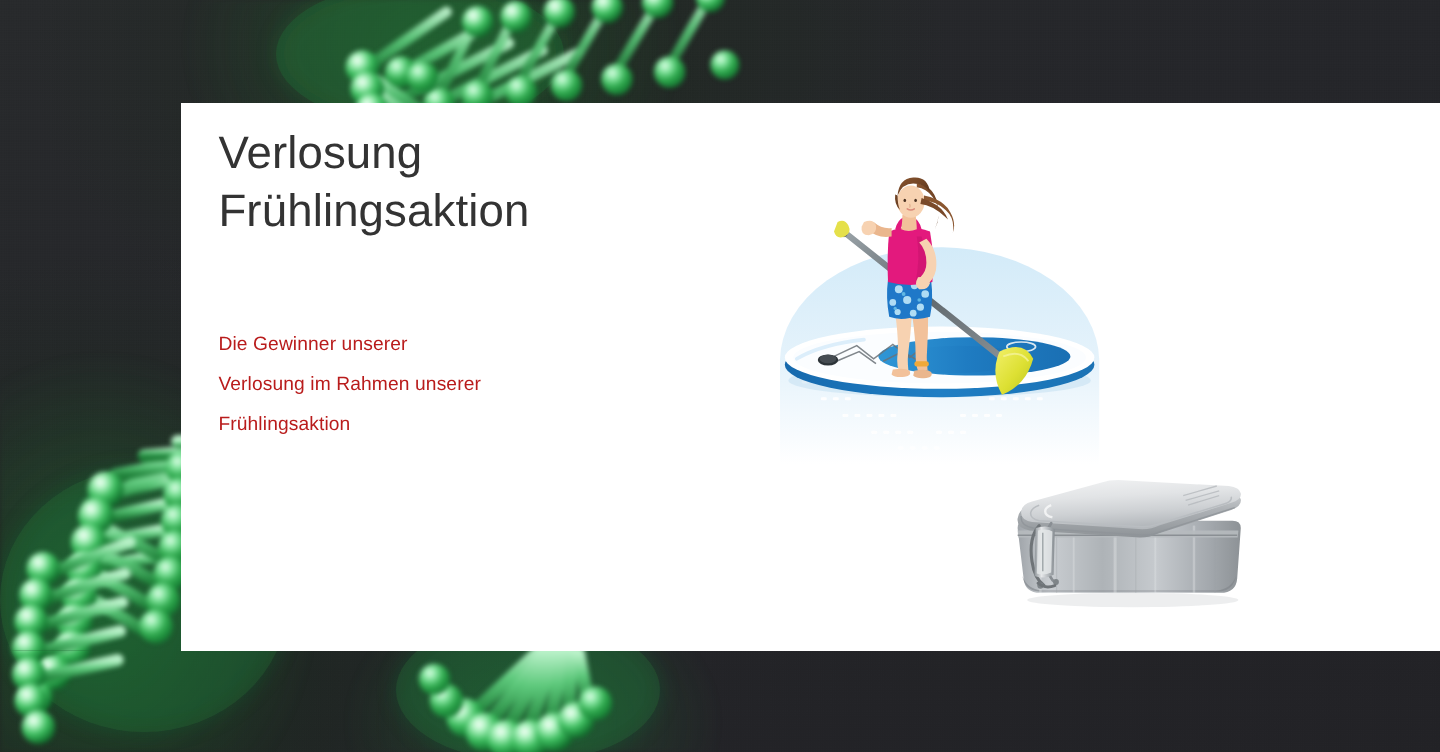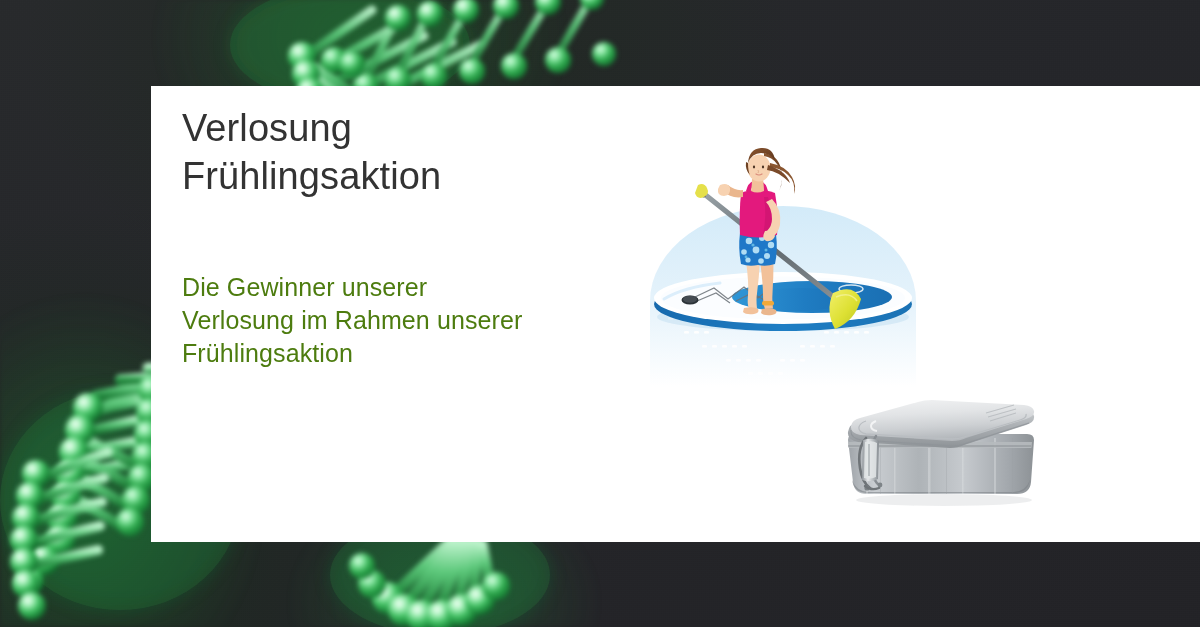--- a/index.html
+++ b/index.html
@@ -78,22 +78,22 @@
     font-size: 38px;
     line-height: 48px;
     font-weight: 300;
     letter-spacing: .1px;
     white-space: pre-line;
   }
   .bodycopy {
     position: absolute;
     left: 31px;
     top: 185px;
-    color: #4d7c0f;
-    font-size: 25px;
+    color: #b91c1c;
+    font-size: 16px;
     line-height: 33px;
     font-weight: 400;
     letter-spacing: .1px;
     white-space: pre-line;
   }
 
   .illus-sup {
     position: absolute;
     left: 489px;
     top: 55px;

